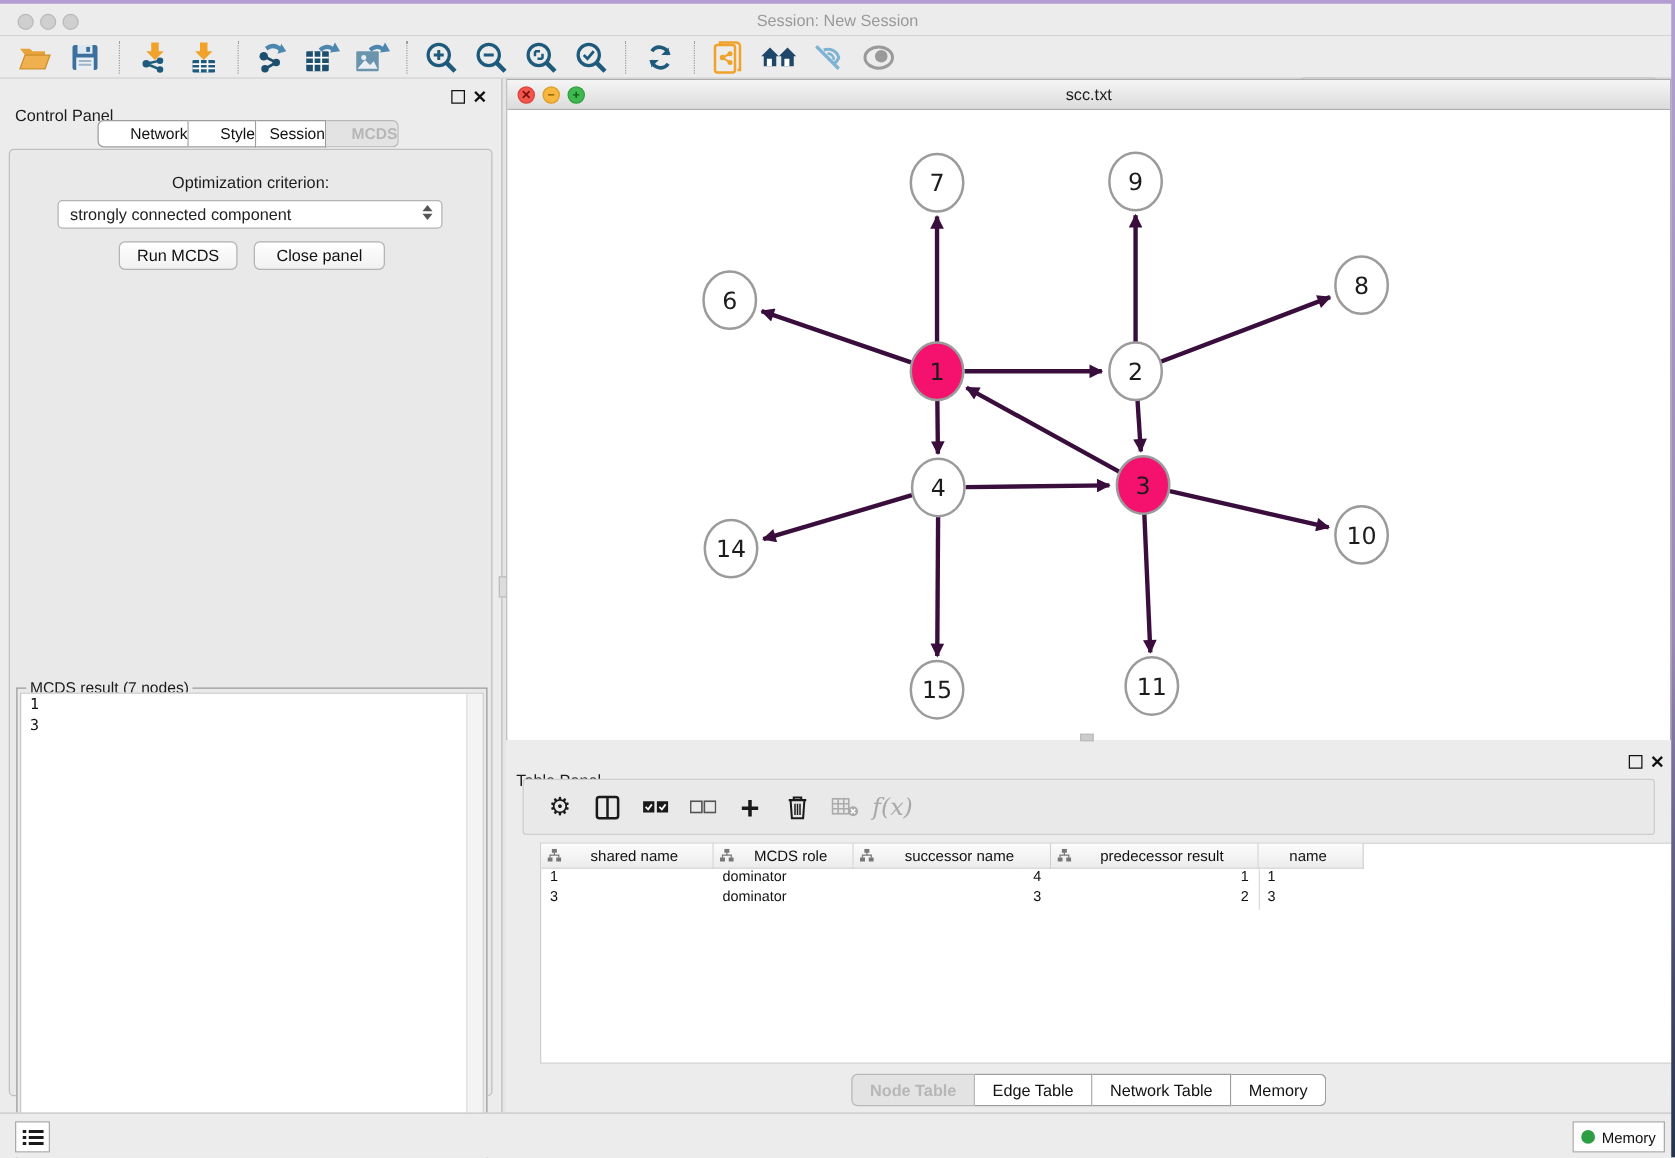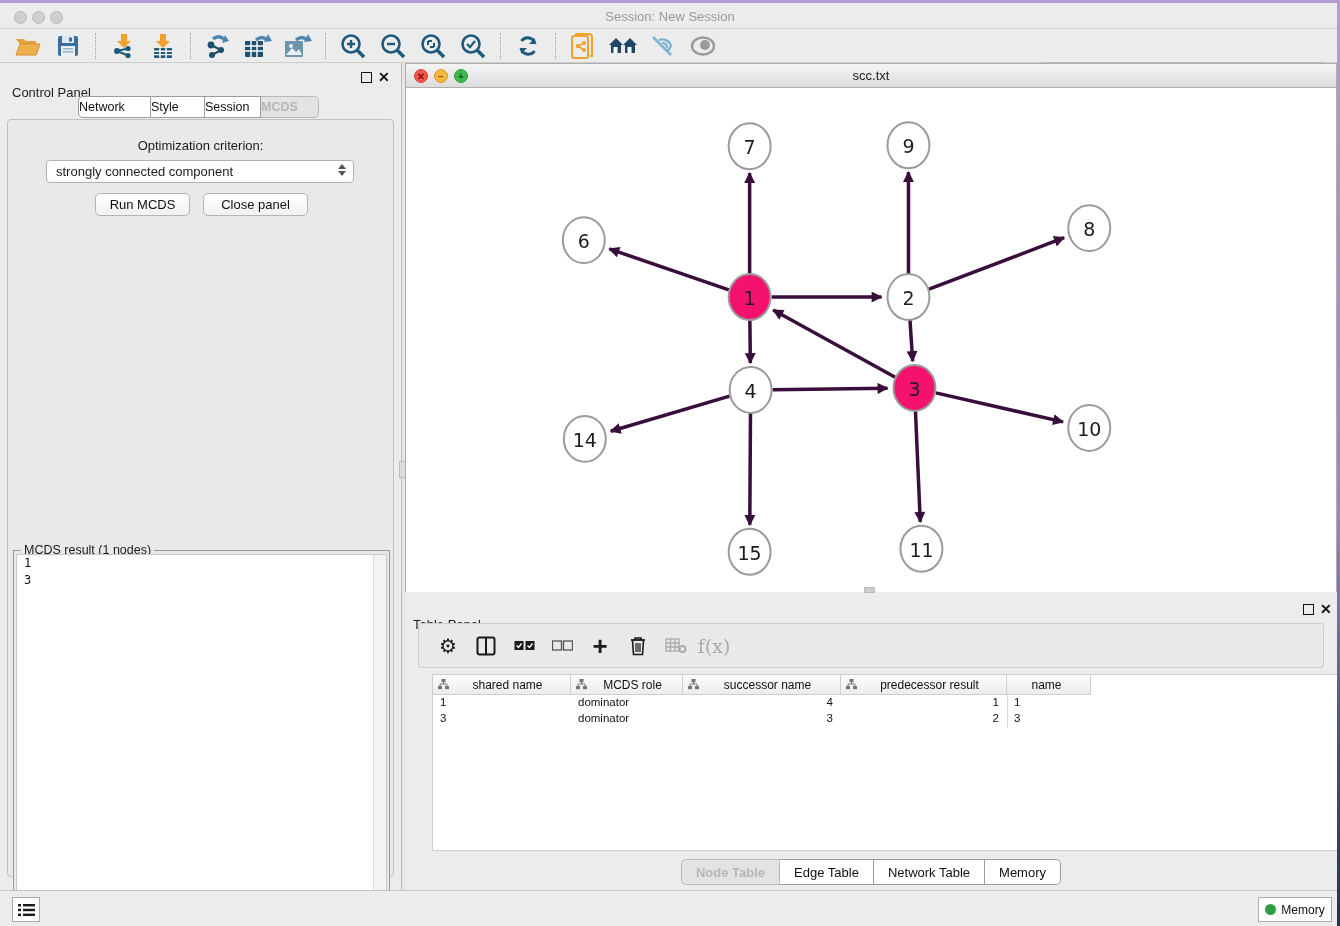--- a/index.html
+++ b/index.html
@@ -20,21 +20,21 @@
   .search-box { position:absolute; right:12px; top:33px; width:290px; height:25px; background:#fff; border:1px solid #b9b9b9; border-radius:6px; display:flex; align-items:center; padding-left:6px; }
 
   
   .control-panel { position:absolute; left:0; top:63px; width:401px; height:827px; background:#ececec; }
   .panel-title-row { position:relative; height:30px; }
   .panel-title { position:absolute; left:12px; top:8px; font-size:13px; color:#1d1d1d;margin-top:14px; }
   .panel-float { position:absolute; width:11px; height:11px; border:1.5px solid #111; top:9px; cursor:pointer; }
   .panel-close { position:absolute; top:6px; font-size:14px; font-weight:bold; color:#111; cursor:pointer; }
 
   .cp-tabs { position:absolute; left:78px; top:33px; height:22px; display:flex; }
-  .tab-seg { height:22px; background:#fff; border:1px solid #9d9d9d; border-left:none; display:flex; align-items:center; justify-content:flex-start; font-size:12.5px; color:#111; cursor:pointer; }
+  .tab-seg { height:22px; background:#fff; border:1px solid #9d9d9d; border-left:none; display:flex; align-items:center; justify-content:flex-end; font-size:12.5px; color:#111; cursor:pointer; }
   .tab-seg:first-child { border-left:1px solid #9d9d9d; border-radius:5px 0 0 5px; }
   .tab-seg:last-child { border-radius:0 5px 5px 0; }
   .tab-seg.selected { background:#e3e3e3; color:#b7b7b7; border-color:#b9b9b9;font-weight:bold; }
 
   .cp-content { position:absolute; left:7px; top:56px; width:387px; height:758px; background:#e9e9e9; border:1px solid #bfbfbf; border-radius:4px; }
   .opt-label { position:absolute; top:18px; width:100%; text-align:center; font-size:13px; color:#1b1b1b; }
   .opt-dropdown { position:absolute; left:38px; top:40px; width:308px; height:23px; background:#fff; border:1px solid #b3b3b3; border-radius:4px; display:flex; align-items:center; padding-left:9px; font-size:13px; cursor:pointer; }
   .dd-stepper { position:absolute; right:7px; top:3px; display:flex; flex-direction:column; gap:2px; }
   .dd-up { width:0; height:0; border-left:4px solid transparent; border-right:4px solid transparent; border-bottom:5px solid #555; }
   .dd-down { width:0; height:0; border-left:4px solid transparent; border-right:4px solid transparent; border-top:5px solid #555; }
@@ -58,21 +58,21 @@
   .tl-min { left:28px; background:#f6b73c; border:1px solid #dd9b28; color:#8a5d08; }
   .tl-zoom { left:48px; background:#3fb94f; border:1px solid #2f9e3e; color:#0d5c17; }
   .net-canvas { position:absolute; left:0; top:24px; width:930px; height:504px; background:#fff; }
   .net-hscroll-thumb { position:absolute; left:458px; bottom:-1px; width:11px; height:6px; background:#cccccc; border:1px solid #bbb; }
 
   
   .table-panel { position:absolute; left:405px; top:595px; width:932px; height:295px; background:#ececec; }
   .tp-toolbar { position:absolute; left:13px; top:28px; width:906px; height:45px; background:#e9e9e9; border:1px solid #cdcdcd; border-radius:3px; display:flex; align-items:center; padding-left:10px; }
   .tp-icon { width:30px; height:30px; display:flex; align-items:center; justify-content:center; margin:0 4px; cursor:pointer; }
   .tp-glyph { font-size:20px; color:#1a1a1a; line-height:1; }
-  .fx-glyph { font-family:"DejaVu Serif", serif; font-size:19px; color:#a9a9a9; }
+  .fx-glyph { font-family:"DejaVu Serif", serif; font-style:italic; font-size:19px; color:#a9a9a9; }
 
   .data-table { position:absolute; left:27px; top:79px; width:914px; height:177px; background:#fff; border:1px solid #cfcfcf; }
   .dt-header { display:flex; height:20px; }
   .dt-hcell { background:linear-gradient(#fcfcfc,#ececec); border-right:1px solid #cfcfcf; border-bottom:1px solid #cfcfcf; display:flex; align-items:center; font-size:12px; color:#111; position:relative; }
   .dt-hlabel { flex:1; text-align:center; padding-right:4px; }
   .dt-row { display:flex; height:16px; font-size:11.5px; color:#111; }
   .dt-cell { padding:1px 8px 0 7px; overflow:hidden; white-space:nowrap; }
   .dt-cell.right { text-align:right; }
   .dt-colline { position:absolute; left:574px; top:20px; width:1px; height:33px; background:#dcdcdc; }
 
@@ -275,21 +275,21 @@
       <span>strongly connected component</span>
       <span class="dd-stepper">
           <span class="dd-up"></span>
           <span class="dd-down"></span>
         </span>
     </div>
     <div class="cp-btn" style="left:87px; width:95px">Run MCDS</div>
     <div class="cp-btn" style="left:195px; width:105px">Close panel</div>
 
     <div class="mcds-fieldset">
-      <span class="mcds-legend">MCDS result (1 nodes)</span>
+      <span class="mcds-legend">MCDS result (7 nodes)</span>
       <div class="mcds-textarea">
         <div class="mcds-line">1</div>
         <div class="mcds-line">3</div>
         <div class="mcds-scrollbar"></div>
       </div>
     </div>
   </div>
 </div>
 
 <div class="v-splitter">

